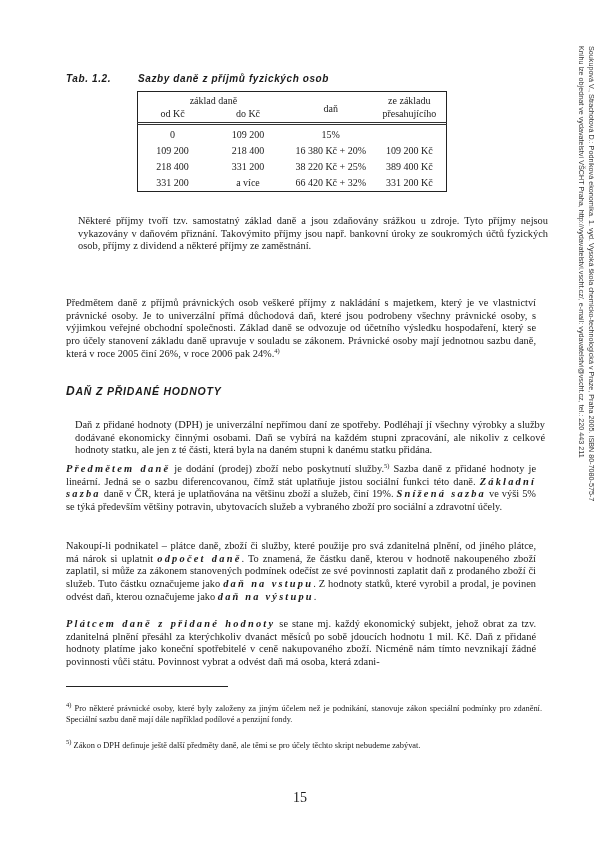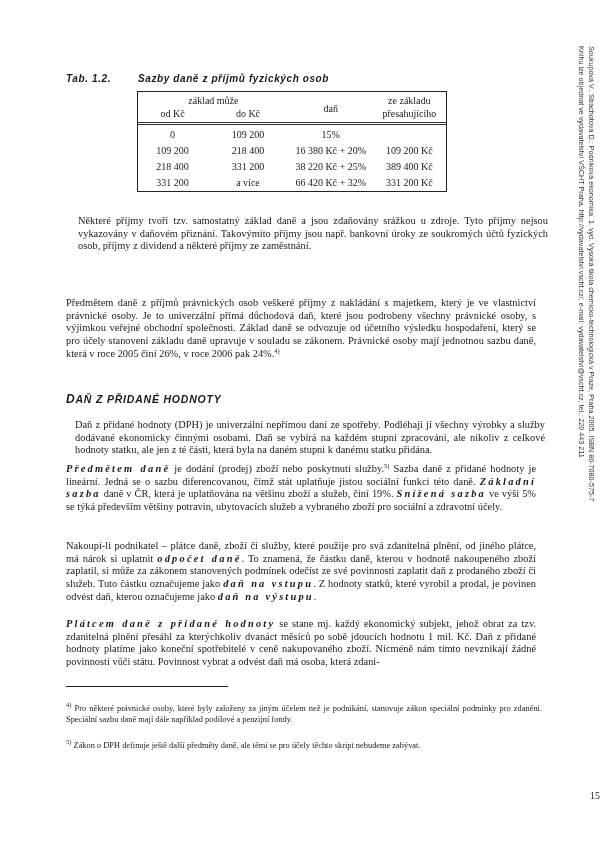--- a/index.html
+++ b/index.html
@@ -24,21 +24,21 @@
   .para { position:absolute; left:66px; width:470px; font-size:10.4px; line-height:12.7px; text-align:justify; }
   .heading { position:absolute; left:66px; font-family:"Liberation Sans", sans-serif; font-weight:bold; font-style:italic;
              font-size:10.5px; letter-spacing:0.8px; white-space:nowrap; }
   .heading .big { font-size:12px; }
   .sp { font-weight:bold; font-style:italic; letter-spacing:2.2px; }
   sup { font-size:6.5px; vertical-align:super; line-height:0; }
 
   .fn-rule { position:absolute; left:66px; top:686px; width:162px; height:0; border-top:1px solid #222; }
   .footnote { position:absolute; left:66px; width:476px; font-size:8.4px; line-height:11px; text-align:justify; }
 
-  .page-num { position:absolute; left:0; width:600px; top:790px; text-align:right; font-size:10px; }
+  .page-num { position:absolute; left:0; width:600px; top:790px; text-align:center; font-size:14px; }
 
   .side { position:absolute; left:596px; top:46px; transform-origin:0 0; transform:rotate(90deg);
           font-family:"Liberation Sans", sans-serif; font-size:7.2px; line-height:10px; white-space:nowrap; color:#333; }
 </style>
 </head>
 <body>
 
 <div class="page">
 
   <div class="tab-caption">
@@ -47,21 +47,21 @@
 
   <table class="tax">
     <colgroup>
         <col style="width:70px">
         <col style="width:82px">
         <col style="width:84px">
         <col style="width:74px">
       </colgroup>
     <tbody>
         <tr class="hdr1">
-      <td colspan="2">základ může</td>
+      <td colspan="2">základ daně</td>
       <td rowspan="2">daň</td>
       <td>ze základu</td>
     </tr>
     <tr class="hdr2">
       <td>od Kč</td>
       <td>do Kč</td>
       <td>přesahujícího</td>
     </tr>
     <tr class="hdr-sep">
           <td colspan="4">
@@ -93,21 +93,21 @@
       <td>331 200 Kč</td>
     </tr>
   </tbody>
     </table>
 
   <p class="para" style="top:203px;margin:12px">Některé příjmy tvoří tzv. samostatný základ daně a jsou zdaňovány  srážkou u zdroje. Tyto příjmy nejsou vykazovány v daňovém přiznání. Takovýmito příjmy jsou např. bankovní úroky ze soukromých účtů fyzických osob, příjmy z dividend a některé příjmy ze zaměstnání.</p>
 
 
   <p class="para" style="top:297px;margin:0"><span>Předmětem daně z příjmů právnických osob veškeré příjmy z nakládání s majetkem, který je ve vlastnictví právnické osoby. Je to univerzální přímá důchodová daň, které jsou podrobeny všechny právnické osoby, s výjimkou veřejné obchodní společnosti.  Základ daně se odvozuje od účetního výsledku hospodaření, který se pro účely stanovení základu daně upravuje v souladu se zákonem. Právnické osoby mají jednotnou sazbu daně, která v roce 2005 činí 26%, v roce 2006 pak 24%.</span><sup>4)</sup></p>
 
-  <div class="heading" style="top:392px"><span class="big">D</span><span>AŇ Z PŘIDANÉ HODNOTY</span></div>
+  <div class="heading" style="top:384px"><span class="big">D</span><span>AŇ Z PŘIDANÉ HODNOTY</span></div>
 
   <p class="para" style="top:410px;margin:9px">Daň z přidané hodnoty (DPH) je univerzální nepřímou daní ze spotřeby.  Podléhají jí všechny výrobky a služby  dodávané  ekonomicky činnými osobami. Daň se vybírá na každém stupni zpracování, ale nikoliv z celkové hodnoty statku, ale jen z té části, která byla na daném stupni  k danému statku přidána.</p>
 
   <p class="para" style="top:463px;margin:0"><span class="sp">Předmětem daně</span><span> je dodání  (prodej) zboží nebo poskytnutí služby.</span><sup>5)</sup><span> Sazba daně z přidané hodnoty je lineární.  Jedná se  o sazbu  diferencovanou, čímž stát uplatňuje jistou sociální funkci této daně. </span><span class="sp">Základní sazba</span><span> daně v ČR, která je uplatňována na většinu zboží a služeb, činí 19%. </span><span class="sp">Snížená sazba</span><span> ve výši 5% se týká především většiny potravin,  ubytovacích služeb a vybraného zboží pro sociální a zdravotní účely.</span></p>
 
   <p class="para" style="top:540px;margin:0"><span>Nakoupí-li podnikatel – plátce daně, zboží či služby, které použije pro svá zdanitelná plnění, od jiného plátce, má nárok si uplatnit </span><span class="sp">odpočet daně</span><span>. To znamená, že částku daně, kterou v hodnotě nakoupeného zboží zaplatil, si může za zákonem stanovených podmínek odečíst ze své povinnosti zaplatit daň z prodaného zboží či služeb. Tuto částku  označujeme jako </span><span class="sp">daň na vstupu</span><span>. Z hodnoty statků,  které vyrobil a prodal, je povinen odvést daň, kterou označujeme jako </span><span class="sp">daň na výstupu</span><span>.</span></p>
 
   <p class="para" style="top:618px;margin:0"><span class="sp">Plátcem daně z přidané hodnoty</span><span>  se stane mj. každý ekonomický subjekt, jehož obrat za tzv. zdanitelná plnění přesáhl za kterýchkoliv dvanáct měsíců po sobě jdoucích hodnotu 1 mil. Kč. Daň z přidané hodnoty platíme jako koneční spotřebitelé v ceně nakupovaného zboží. Nicméně nám tímto nevznikají žádné povinnosti vůči státu. Povinnost vybrat  a odvést daň má osoba, která zdani-</span></p>
 
   <div class="fn-rule"></div>

